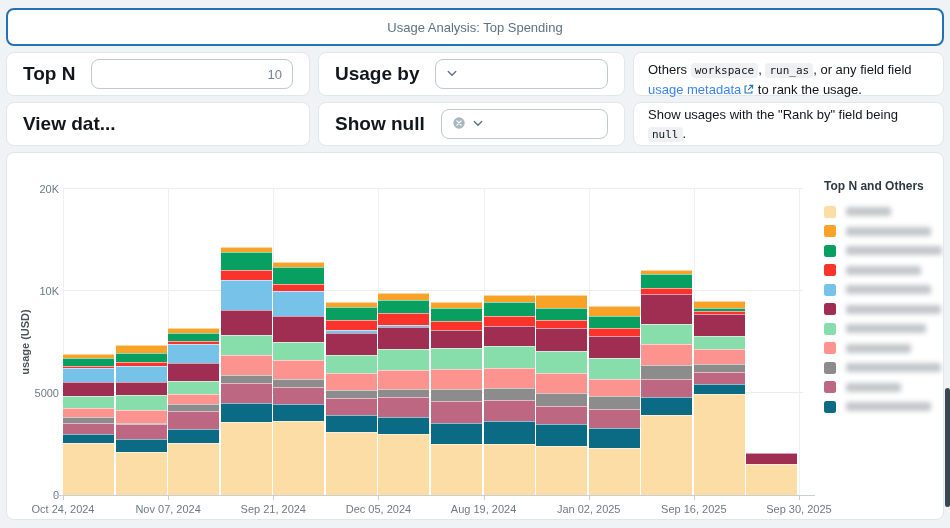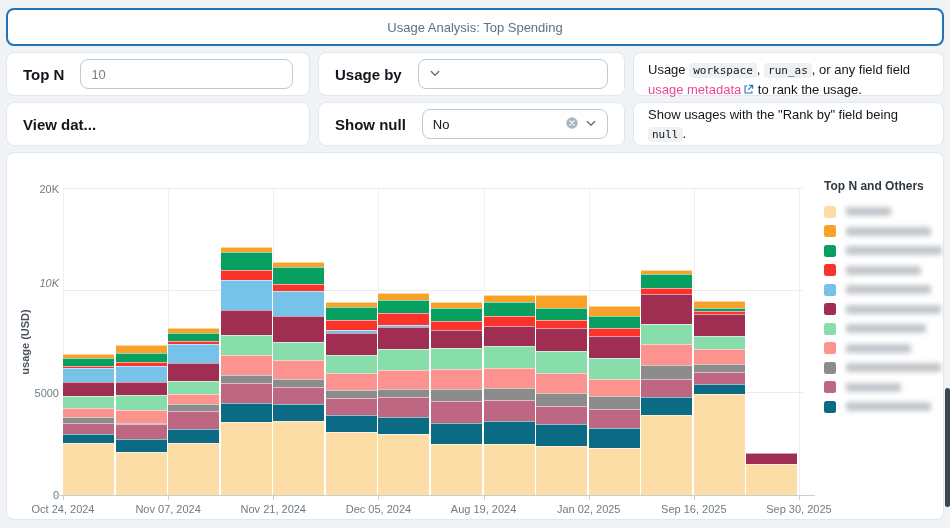--- a/index.html
+++ b/index.html
@@ -19,39 +19,39 @@
   }
   
   .header-card {
     left:6px; top:8px; width:938px; height:38px;
     border:2px solid #2272b4;
     display:flex; align-items:center; justify-content:center;
   }
   .header-title { font-size:13px; color:#5d7283; }
   
   .filter-card { height:44px; display:flex; align-items:center; padding:0 16px; }
-  .filter-label { font-size:15px; font-weight:700; color:#11171c; margin-right:16px; white-space:nowrap; flex:none; }
+  .filter-label { font-size:19px; font-weight:700; color:#11171c; margin-right:16px; white-space:nowrap; flex:none; }
   .control {
     flex:1; height:30px; border:1px solid #bdc9d3; border-radius:8px;
     background:#fff; display:flex; align-items:center; padding:0 10px;
     font-size:13px; min-width:0;
   }
-  .control .value { flex:1; overflow:hidden; white-space:nowrap; }
+  .control .value { flex:1; overflow:hidden; white-space:nowrap;text-align:right; }
   .value-muted { color:#75828d; }
   .value-dark { color:#11171c; }
   .ctrl-icons { display:flex; align-items:center; gap:6px; flex:none; }
   
   .text-card { padding:7px 14px; font-size:13px; line-height:19px; color:#11171c; display:block; }
   .text-card p { white-space:pre-wrap; }
   .code-chip {
     font-family:"DejaVu Sans Mono","Liberation Mono",monospace;
     font-size:11px; background:#eef0f2; border-radius:4px; padding:1px 4px;
     color:#11171c; white-space:nowrap;
   }
-  .link { color:#ec4899; text-decoration:none; cursor:pointer; }
+  .link { color:#3b82f6; text-decoration:none; cursor:pointer; }
   .ext-icon { display:inline-block; vertical-align:-1px; margin-left:2px; }
   
   .chart-card { left:6px; top:152px; width:938px; height:368px; overflow:hidden; }
   .plot-area { position:absolute; left:56px; top:36px; width:740px; height:306px; }
   .gridline-h { position:absolute; left:0; width:100%; height:1px; background:#e9edf0; }
   .gridline-v { position:absolute; top:0; width:1px; height:100%; background:#eef1f4; }
   .x-axis-line { position:absolute; left:48px; top:342px; width:760px; height:1px; background:#c9cfd6; }
   .x-tick { position:absolute; top:343px; width:1px; height:4px; background:#c9cfd6; }
   .bar { position:absolute; bottom:0; display:flex; flex-direction:column-reverse; }
   .seg { width:100%; border-top:1px solid rgba(255,255,255,0.55); }
@@ -92,35 +92,34 @@
       <span>
         <svg width="12" height="12" viewBox="0 0 16 16">
             <path d="M3 6l5 5 5-5" stroke="#5f7281" stroke-width="1.8" fill="none" stroke-linecap="round" stroke-linejoin="round"></path>
           </svg>
       </span>
     </span>
   </div>
 </div>
 
 <div class="card text-card" style="left:633px; top:52px; width:311px; height:44px;">
-  <p><span>Usage </span><span class="code-chip">workspace</span><span>, </span><span class="code-chip">run_as</span><span>, or any field field </span><span class="link">usage metadata</span><span class="ext-icon"><svg width="11" height="11" viewBox="0 0 16 16" fill="none" stroke="#2272b4" stroke-width="1.6">
+  <p><span>Others </span><span class="code-chip">workspace</span><span>, </span><span class="code-chip">run_as</span><span>, or any field field </span><span class="link">usage metadata</span><span class="ext-icon"><svg width="11" height="11" viewBox="0 0 16 16" fill="none" stroke="#2272b4" stroke-width="1.6">
           <path d="M6 3H3v10h10v-3"></path>
           <path d="M9 2h5v5"></path>
           <path d="M14 2L7.5 8.5"></path>
         </svg></span><span> to rank the usage.</span></p>
 </div>
 
 <div class="card filter-card" style="left:6px; top:102px; width:304px;">
   <span class="filter-label">View dat...</span>
 </div>
 
 <div class="card filter-card" style="left:318px; top:102px; width:307px;">
   <span class="filter-label">Show null</span>
   <div class="control">
-    <span class="value value-dark">No</span>
     <span class="ctrl-icons">
       <span>
         <svg width="14" height="14" viewBox="0 0 16 16">
             <circle cx="8" cy="8" r="6.5" fill="#aab6c0"></circle>
             <path d="M5.6 5.6l4.8 4.8M10.4 5.6l-4.8 4.8" stroke="#ffffff" stroke-width="1.4" stroke-linecap="round"></path>
           </svg>
       </span>
       <span>
         <svg width="12" height="12" viewBox="0 0 16 16">
             <path d="M3 6l5 5 5-5" stroke="#5f7281" stroke-width="1.8" fill="none" stroke-linecap="round" stroke-linejoin="round"></path>
@@ -132,21 +131,21 @@
 
 <div class="card text-card" style="left:633px; top:102px; width:311px; height:44px; display:flex; align-items:center;">
   <p><span>Show usages with the "Rank by" field being </span><span class="code-chip">null</span><span>.</span></p>
 </div>
 
 <div class="card chart-card">
   <div class="y-axis-title">usage (USD)</div>
   <div style="position:absolute; left:8px; top:36px; width:44px; height:306px;">
       <div class="y-tick-label" style="top: 306px;">0</div>
       <div class="y-tick-label" style="top: 204px;">5000</div>
-      <div class="y-tick-label" style="top: 94px; font-style: italic;">10K</div>
+      <div class="y-tick-label" style="top: 102px;">10K</div>
       <div class="y-tick-label" style="top: 0px;">20K</div>
     </div>
   <div class="plot-area">
       <div class="gridline-h" style="bottom: 102px;"></div>
       <div class="gridline-h" style="bottom: 204px;"></div>
       <div class="gridline-h" style="bottom: 306px;"></div>
       <div class="gridline-v" style="left: 0px;"></div>
       <div class="gridline-v" style="left: 105.14px;"></div>
       <div class="gridline-v" style="left: 210.28px;"></div>
       <div class="gridline-v" style="left: 315.42px;"></div>
@@ -319,21 +318,21 @@
       </div>
       <div class="bar" style="left: 683.41px; width: 51px;">
         <div class="seg" style="height: 30.6px; background: rgb(251, 221, 165);"></div>
         <div class="seg" style="height: 11.628px; background: rgb(160, 45, 82);"></div>
       </div>
     </div>
   <div class="x-axis-line"></div>
   <div>
       <div class="x-tick-label" style="left: 56px;">Oct 24, 2024</div>
       <div class="x-tick-label" style="left: 161.14px;">Nov 07, 2024</div>
-      <div class="x-tick-label" style="left: 266.28px;">Nov 21, 2024</div>
+      <div class="x-tick-label" style="left: 266.28px;">Sep 21, 2024</div>
       <div class="x-tick-label" style="left: 371.42px;">Dec 05, 2024</div>
       <div class="x-tick-label" style="left: 476.56px;">Aug 19, 2024</div>
       <div class="x-tick-label" style="left: 581.7px;">Jan 02, 2025</div>
       <div class="x-tick-label" style="left: 686.84px;">Sep 16, 2025</div>
       <div class="x-tick-label" style="left: 791.98px;">Sep 30, 2025</div>
     </div>
   <div class="legend">
     <div class="legend-title">Top N and Others</div>
     <div>
         <div class="legend-item">

